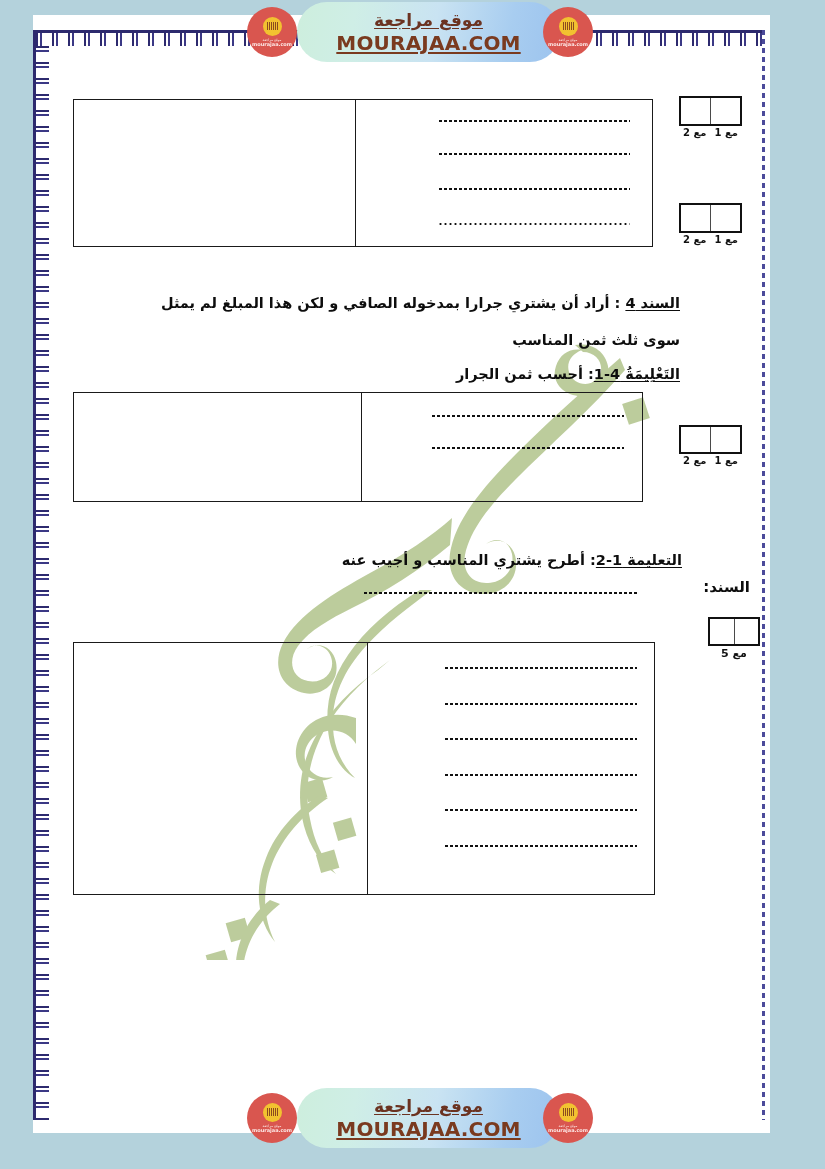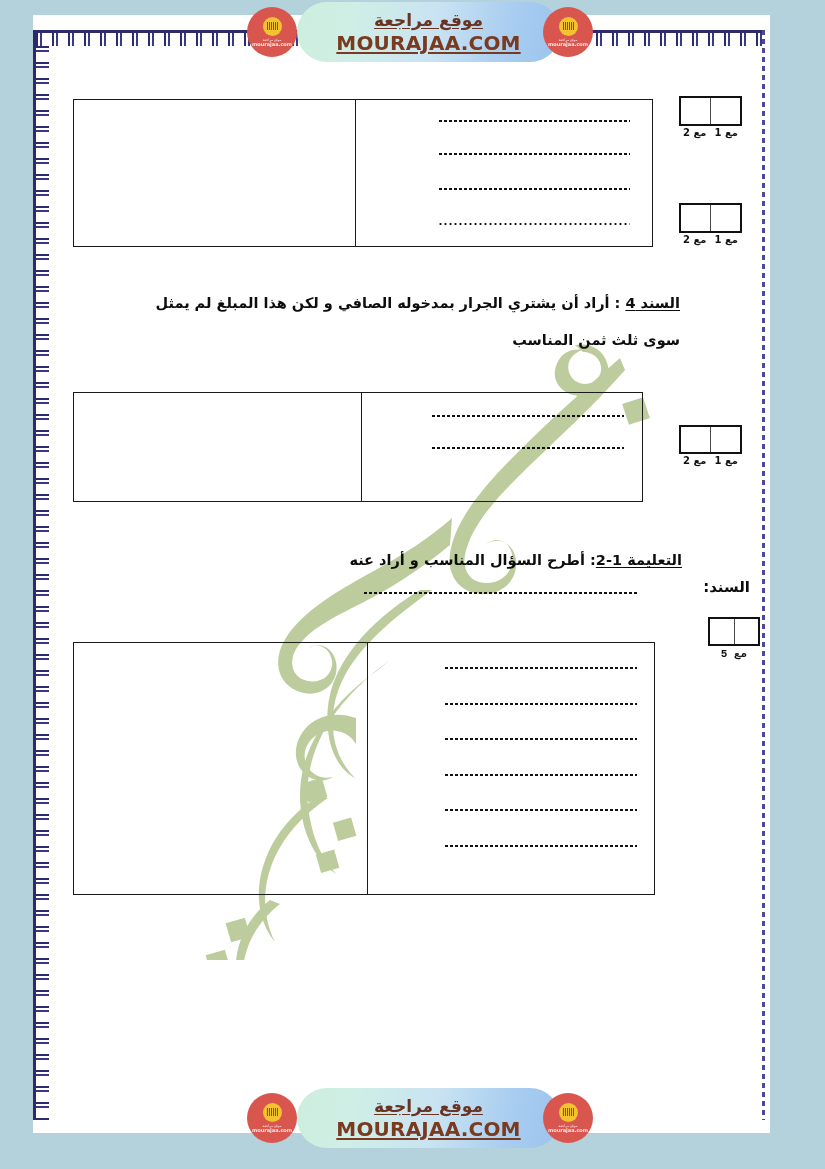--- a/index.html
+++ b/index.html
@@ -263,21 +263,20 @@
     flex: 1 1 0;
     text-align: center;
     font-size: 10px;
     font-weight: bold;
     color: #111;
     white-space: nowrap;
     direction: rtl;
   }
   .score-box.single .sb-labels {
     justify-content: flex-start;
-    font-family: Liberation Mono, monospace;
   }
   .score-box.single .sb-label {
     font-size: 11px;
   }
 
   .para {
     position: absolute;
     direction: rtl;
     text-align: right;
     color: #0d0d0d;
@@ -377,47 +376,50 @@
       <div class="sb-cell"></div>
       <div class="sb-cell"></div>
     </div>
     <div class="sb-labels">
       <span class="sb-label">مع 1</span>
       <span class="sb-label">مع 2</span>
     </div>
   </div>
 
   <div class="para" style="right:145px; top:291px;">
-    <span class="u">السند 4</span><span> : </span><span>أراد أن يشتري الجرار بمدخوله الصافي و لكن هذا المبلغ لم يمثل</span>
+    <span class="u">السند 4</span><span> : </span><span>أراد أن يشتري جرارا بمدخوله الصافي و لكن هذا المبلغ لم يمثل</span>
   </div>
   <div class="para" style="right:145px; top:328px;">
     <span>سوى ثلث ثمن المناسب</span>
   </div>
 
+  <div class="para" style="right:145px; top:362px;">
+    <span class="u">التَعْلِيمَةُ 4-1</span><span>: </span><span>أحسب ثمن الجرار</span>
+  </div>
 
   <div class="ans-table" style="left:73px; top:392px; width:570px; height:110px;">
     <div class="divider" style="left:287px;"></div>
     <div class="dot-line" style="right:18px; top:21px; width:193px;"></div>
     <div class="dot-line" style="right:18px; top:53px; width:193px;"></div>
   </div>
 
   <div class="score-box" style="left:679px; top:425px; width:63px;">
     <div class="sb-cells" style="height:29px;">
       <div class="sb-cell"></div>
       <div class="sb-cell"></div>
     </div>
     <div class="sb-labels">
       <span class="sb-label">مع 1</span>
       <span class="sb-label">مع 2</span>
     </div>
   </div>
 
 
   <div class="para" style="right:143px; top:548px;">
-    <span class="u">التعليمة 1-2</span><span>: </span><span>أطرح السؤال المناسب و أراد عنه</span>
+    <span class="u">التعليمة 1-2</span><span>: </span><span>أطرح يشتري المناسب و أجيب عنه</span>
   </div>
 
   <div class="qlabel" style="right:75px; top:578px;">السند:</div>
   <div class="dot-line" style="left:363px; top:591px; width:276px;"></div>
 
   <div class="score-box single" style="left:708px; top:617px; width:52px;">
     <div class="sb-cells" style="height:29px;">
       <div class="sb-cell"></div>
       <div class="sb-cell"></div>
     </div>

